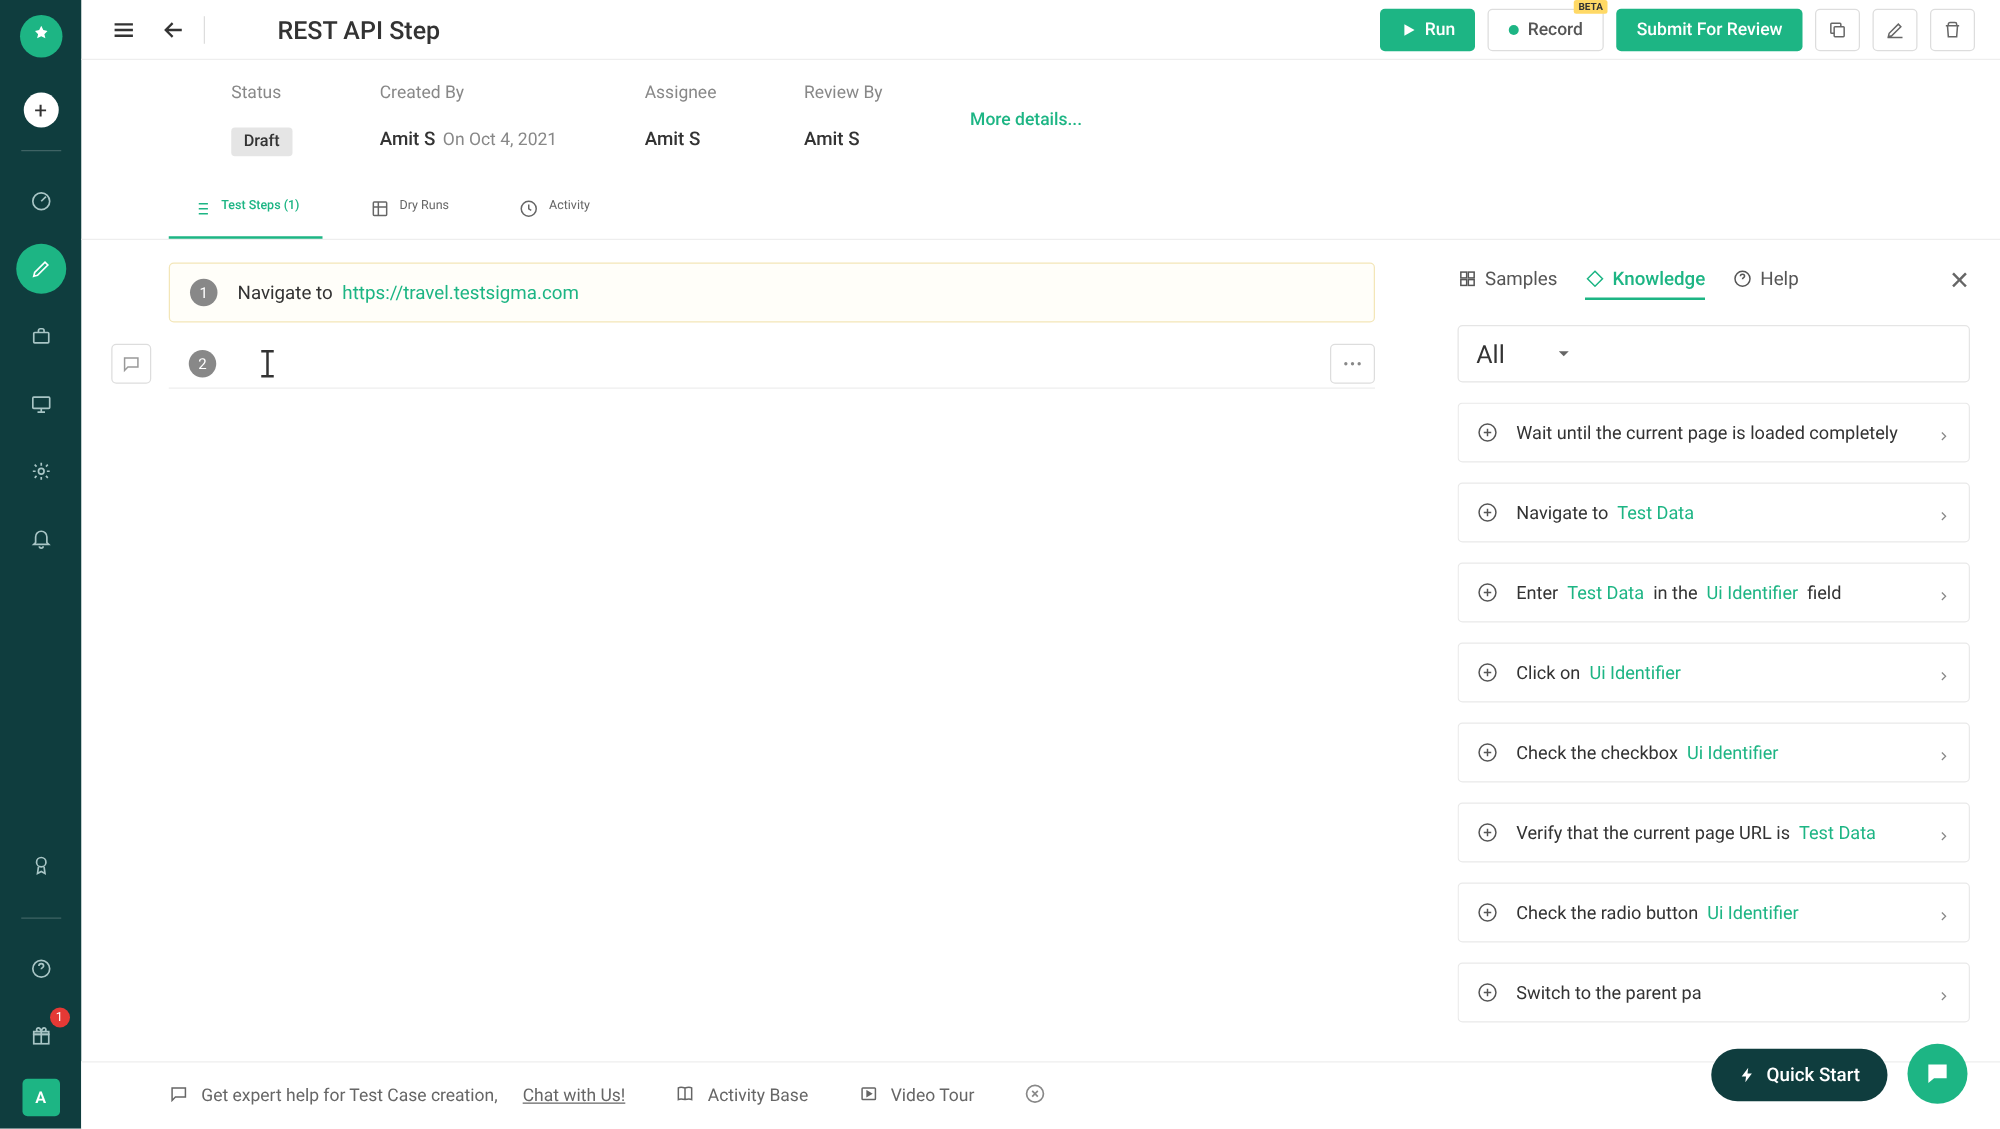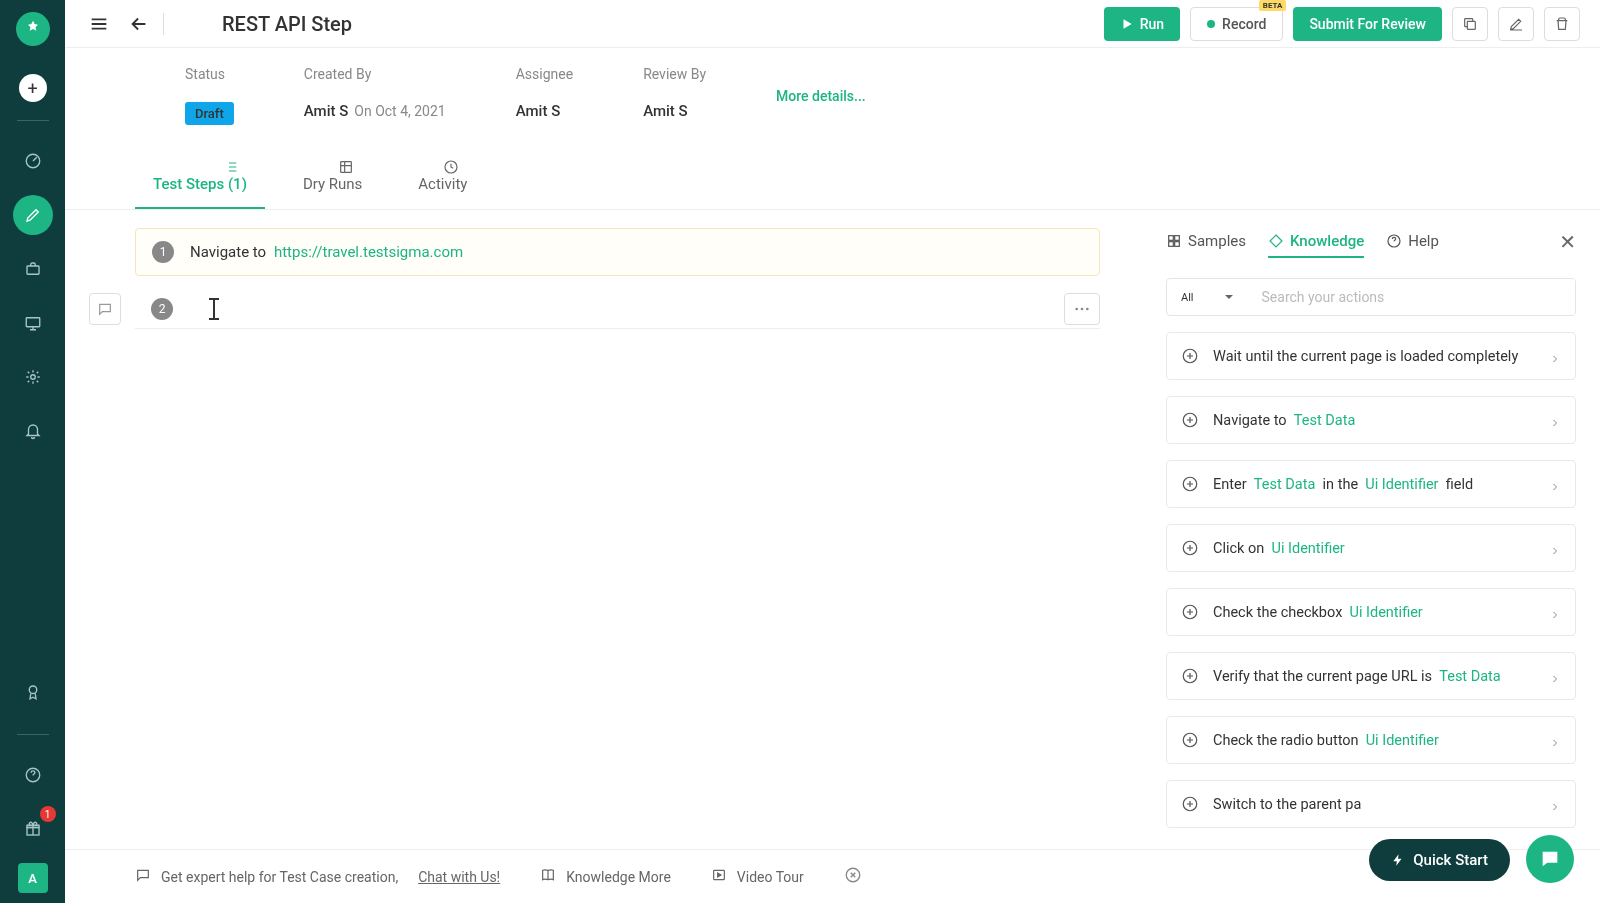--- a/index.html
+++ b/index.html
@@ -37,27 +37,27 @@
 .btn-outline .dot { width: 8px; height: 8px; background: #1db584; border-radius: 50%; margin-right: 7px; }
 .beta-tag { position: absolute; top: -8px; right: -4px; background: #ffd966; color: #333; font-size: 8px; font-weight: 700; padding: 1px 4px; border-radius: 2px; }
 .btn-icon { width: 36px; height: 34px; border: 1px solid #ddd; background: #fff; border-radius: 4px; display: inline-flex; align-items: center; justify-content: center; cursor: pointer; margin-left: 10px; }
 .btn-icon svg { width: 16px; height: 16px; stroke: #666; fill: none; stroke-width: 1.8; }
 
 
 .meta-row { display: flex; align-items: flex-start; padding: 18px 20px 20px 120px; gap: 70px; }
 .meta-item { display: flex; flex-direction: column; gap: 20px; }
 .meta-label { font-size: 14px; color: #888; }
 .meta-value { font-size: 15px; color: #333; font-weight: 500; }
-.meta-value.badge { background: #0ea5e9; padding: 4px 10px; border-radius: 3px; width: fit-content; font-size: 13px; }
+.meta-value.badge { background: #e5e5e5; padding: 4px 10px; border-radius: 3px; width: fit-content; font-size: 13px; }
 .meta-by { font-size: 14px; color: #888; font-weight: 400; margin-left: 6px; }
 .more-link { color: #1db584; font-size: 14px; font-weight: 500; cursor: pointer; align-self: center; }
 
 
 .tabs { display: flex; padding: 0 70px; border-bottom: 1px solid #eee; }
-.tab { display: flex; align-items: flex-end; padding: 14px 18px; font-size: 15px; color: #666; cursor: pointer; border-bottom: 2px solid transparent; margin-right: 20px; flex-direction: column; }
+.tab { display: flex; align-items: flex-start; padding: 14px 18px; font-size: 10px; color: #666; cursor: pointer; border-bottom: 2px solid transparent; margin-right: 20px; }
 .tab.active { color: #1db584; border-bottom-color: #1db584; font-weight: 500; }
 .tab svg { width: 16px; height: 16px; margin-right: 8px; stroke: currentColor; fill: none; stroke-width: 1.8; }
 
 
 .content-wrap { flex: 1; display: flex; overflow: hidden; }
 
 
 .steps-area { flex: 1; padding: 18px 50px 0 70px; position: relative; }
 .step-row { display: flex; align-items: center; padding: 12px 16px; border: 1px solid #f3e6b8; background: #fffef9; border-radius: 4px; margin-bottom: 14px; }
 .step-num { width: 22px; height: 22px; background: #888; color: #fff; border-radius: 50%; font-size: 12px; display: flex; align-items: center; justify-content: center; margin-right: 16px; }
@@ -75,21 +75,21 @@
 
 
 .panel { width: 450px; padding: 16px 24px 0 16px; display: flex; flex-direction: column; }
 .panel-tabs { display: flex; align-items: center; gap: 22px; padding-bottom: 10px; }
 .panel-tab { display: flex; align-items: center; font-size: 15px; color: #555; cursor: pointer; padding: 6px 0; border-bottom: 2px solid transparent; }
 .panel-tab.active { color: #1db584; border-bottom-color: #1db584; font-weight: 500; }
 .panel-tab svg { width: 16px; height: 16px; margin-right: 6px; stroke: currentColor; fill: none; stroke-width: 1.8; }
 .panel-tabs-spacer { flex: 1; }
 .panel-close { cursor: pointer; font-size: 20px; color: #666; }
 .panel-search-row { display: flex; border: 1px solid #e5e5e5; border-radius: 4px; margin: 10px 0 16px; overflow: hidden; }
-.panel-filter { padding: 10px 14px; display: flex; align-items: center; font-size: 11px; color: #333; cursor: pointer; }
+.panel-filter { padding: 10px 14px; display: flex; align-items: center; font-size: 20px; color: #333; cursor: pointer; gap: 12px; }
 .panel-filter svg { width: 10px; height: 10px; margin-left: 30px; fill: #666; }
 .panel-search { flex: 1; border: none; padding: 10px 14px; font-size: 14px; outline: none; }
 .panel-search::placeholder { color: #bbb; }
 .example-list { flex: 1; overflow-y: auto; }
 .example-item { display: flex; align-items: center; border: 1px solid #e9e9e9; border-radius: 4px; padding: 14px 14px; margin-bottom: 16px; cursor: pointer; }
 .example-item .add-circle { width: 18px; height: 18px; margin-right: 14px; }
 .example-item .add-circle svg { width: 18px; height: 18px; stroke: #555; fill: none; stroke-width: 1.6; }
 .example-text { flex: 1; font-size: 14.5px; color: #333; }
 .example-text .token { color: #1db584; }
 .example-item .chev { width: 12px; height: 12px; }
@@ -325,21 +325,20 @@
         <div class="panel-tabs-spacer"></div>
         <div class="panel-close">✕</div>
       </div>
       <div class="panel-search-row">
         <div class="panel-filter">
             <span>All</span>
             <svg viewBox="0 0 10 10">
               <path d="M1 3l4 4 4-4z"></path>
             </svg>
           </div>
-        <input class="panel-search" placeholder="Search your actions" style="">
       </div>
 
       <div class="example-list">
         <div class="example-item">
             <span class="add-circle"><svg viewBox="0 0 24 24">
                 <circle cx="12" cy="12" r="9"></circle>
                 <path d="M12 8v8M8 12h8"></path>
               </svg></span>
             <span class="example-text"><span>Wait until the current page is loaded completely</span></span>
             <span class="chev"><svg viewBox="0 0 24 24">
@@ -424,21 +423,21 @@
 <div class="footer">
   <span class="footer-icon"><svg viewBox="0 0 24 24">
         <path d="M4 5h16v11H8l-4 4V5z"></path>
       </svg></span>
   <span>Get expert help for Test Case creation,</span>
   <span class="footer-link">Chat with Us!</span>
   <div class="footer-group">
       <span class="footer-icon"><svg viewBox="0 0 24 24">
           <path d="M4 5v14c2-1 4-1 8 0 4-1 6-1 8 0V5c-2-1-4-1-8 0-4-1-6-1-8 0zM12 5v14"></path>
         </svg></span>
-      <span>Knowledge More</span>
+      <span>Activity Base</span>
     </div>
   <div class="footer-group">
       <span class="footer-icon"><svg viewBox="0 0 24 24">
           <rect x="4" y="5" width="16" height="14" rx="1"></rect>
           <path d="M10 9l5 3-5 3z" fill="#666"></path>
         </svg></span>
       <span>Video Tour</span>
     </div>
   <div class="footer-close"><svg viewBox="0 0 24 24">
         <circle cx="12" cy="12" r="9"></circle>

